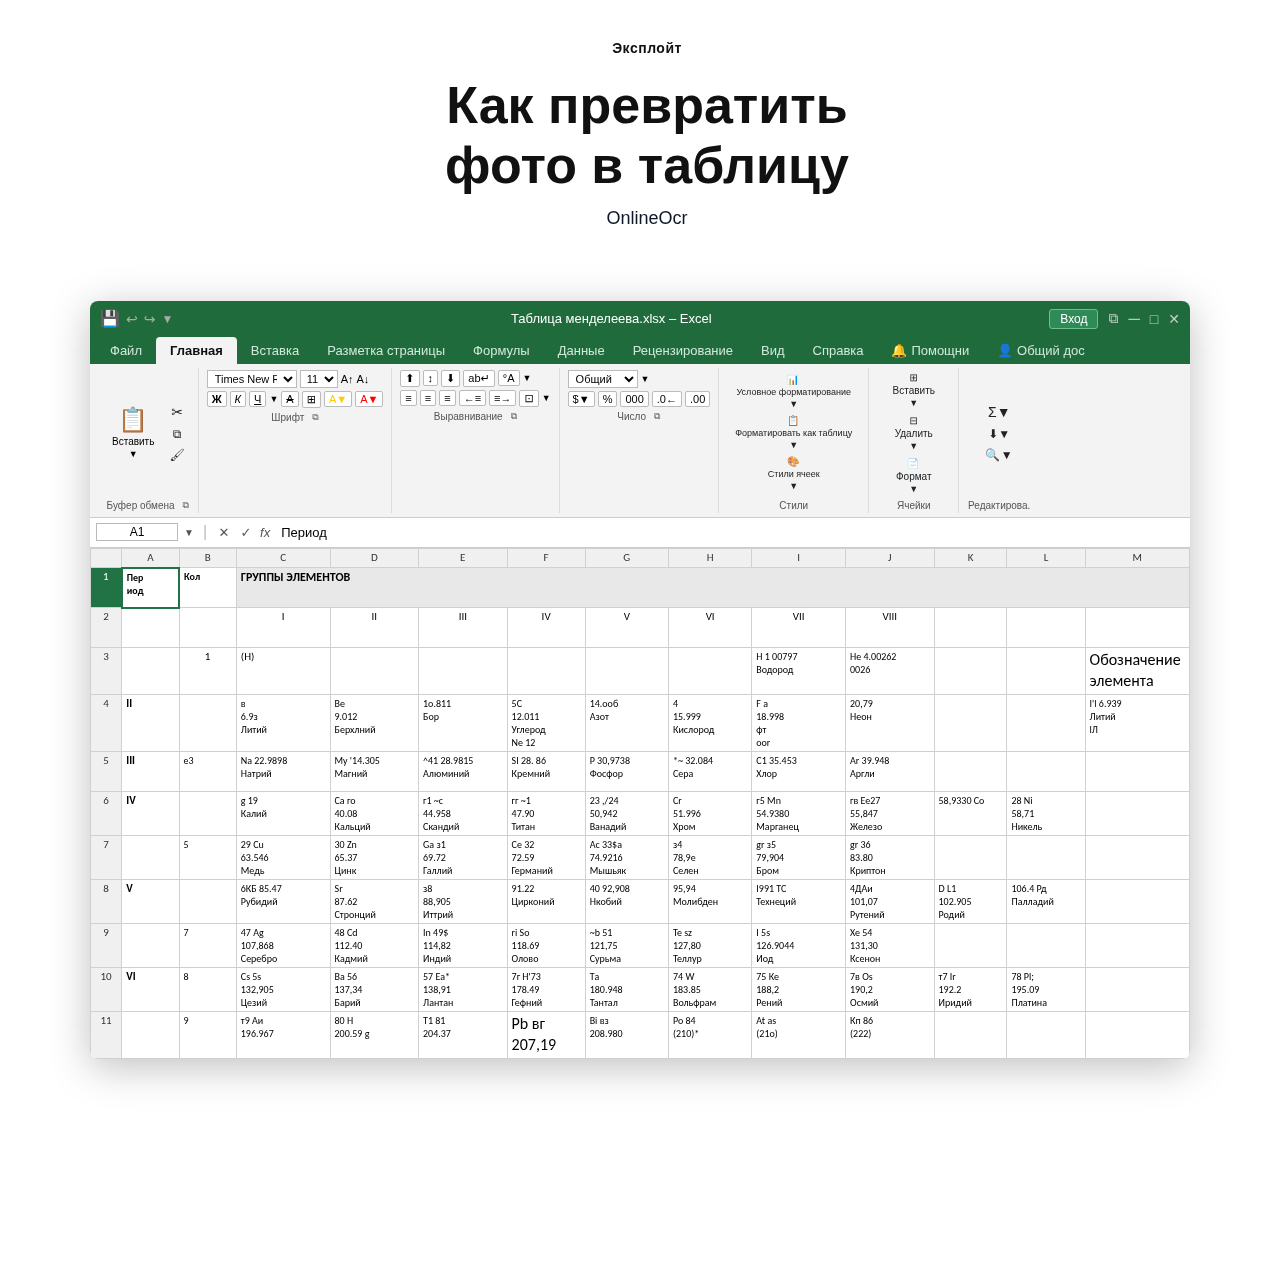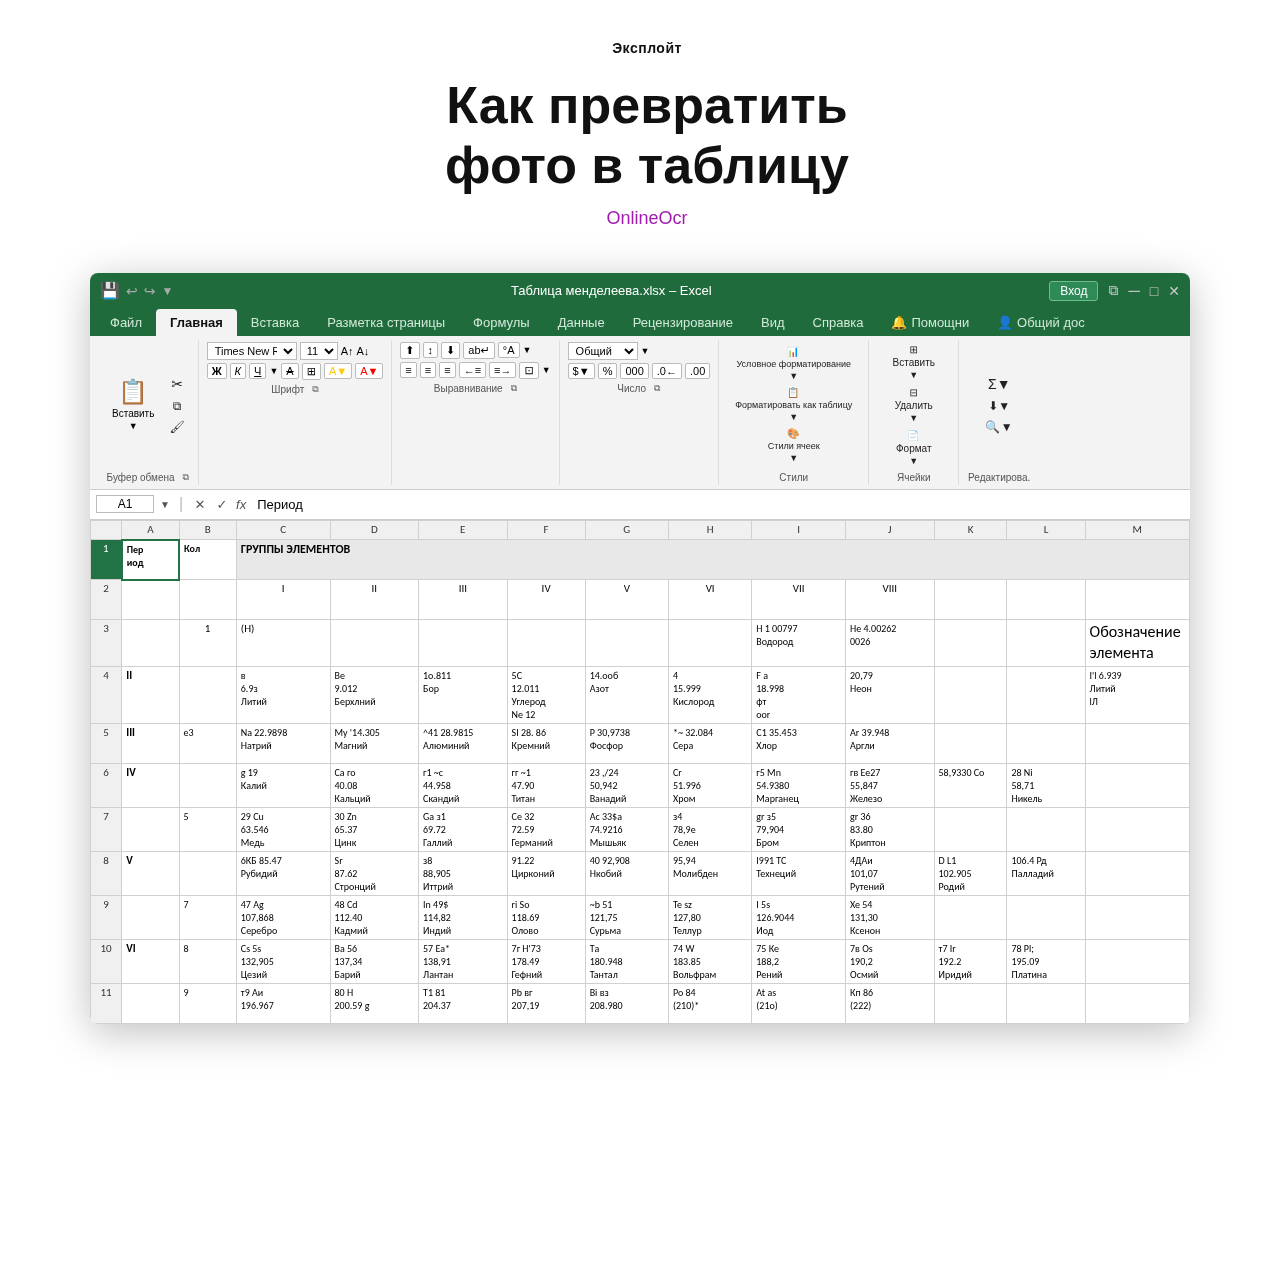--- a/index.html
+++ b/index.html
@@ -28,22 +28,22 @@
     }
     .main-title {
       font-size: 52px;
       font-weight: 900;
       color: #111;
       line-height: 1.15;
       margin-bottom: 12px;
     }
     .subtitle {
       font-size: 18px;
-      color: #a21caf;
-      margin-bottom: 24px;
+      color: #0f172a;
+      margin-bottom: 52px;
     }
 
     
     .excel-window {
       width: 1100px;
       border-radius: 8px;
       box-shadow: 0 8px 40px rgba(0,0,0,0.25);
       overflow: hidden;
       background: #fff;
       margin-bottom: 60px;
@@ -196,21 +196,21 @@
     .formula-bar {
       display: flex;
       align-items: center;
       padding: 3px 6px;
       background: white;
       border-bottom: 1px solid #ccc;
       gap: 6px;
       height: 30px;
     }
     .cell-ref {
-      width: 58px;
+      width: 82px;
       border: 1px solid #bbb;
       font-size: 12px;
       padding: 1px 5px;
       text-align: center;
     }
     .formula-action-btn {
       font-size: 13px;
       color: #555;
       cursor: pointer;
       width: 16px;
@@ -724,21 +724,21 @@
           <td></td>
         </tr>
 
         <tr>
           <td class="row-header">11</td>
           <td></td>
           <td style="font-size:10px;">9</td>
           <td style="font-size:10px;">т9 Аи<br>196.967</td>
           <td style="font-size:10px;">80 H<br>200.59 g</td>
           <td style="font-size:10px;">Т1 81<br>204.37</td>
-          <td style="font-size:10px;">Рb вг<br>207,19</td>
+          <td style="font-size:16px;">Рb вг<br>207,19</td>
           <td style="font-size:10px;">Bi вз<br>208.980</td>
           <td style="font-size:10px;">Ро 84<br>(210)*</td>
           <td style="font-size:10px;">At аs<br>(21о)</td>
           <td style="font-size:10px;">Кп 86<br>(222)</td>
           <td></td>
           <td></td>
           <td></td>
         </tr>
       </tbody>
     </table>

